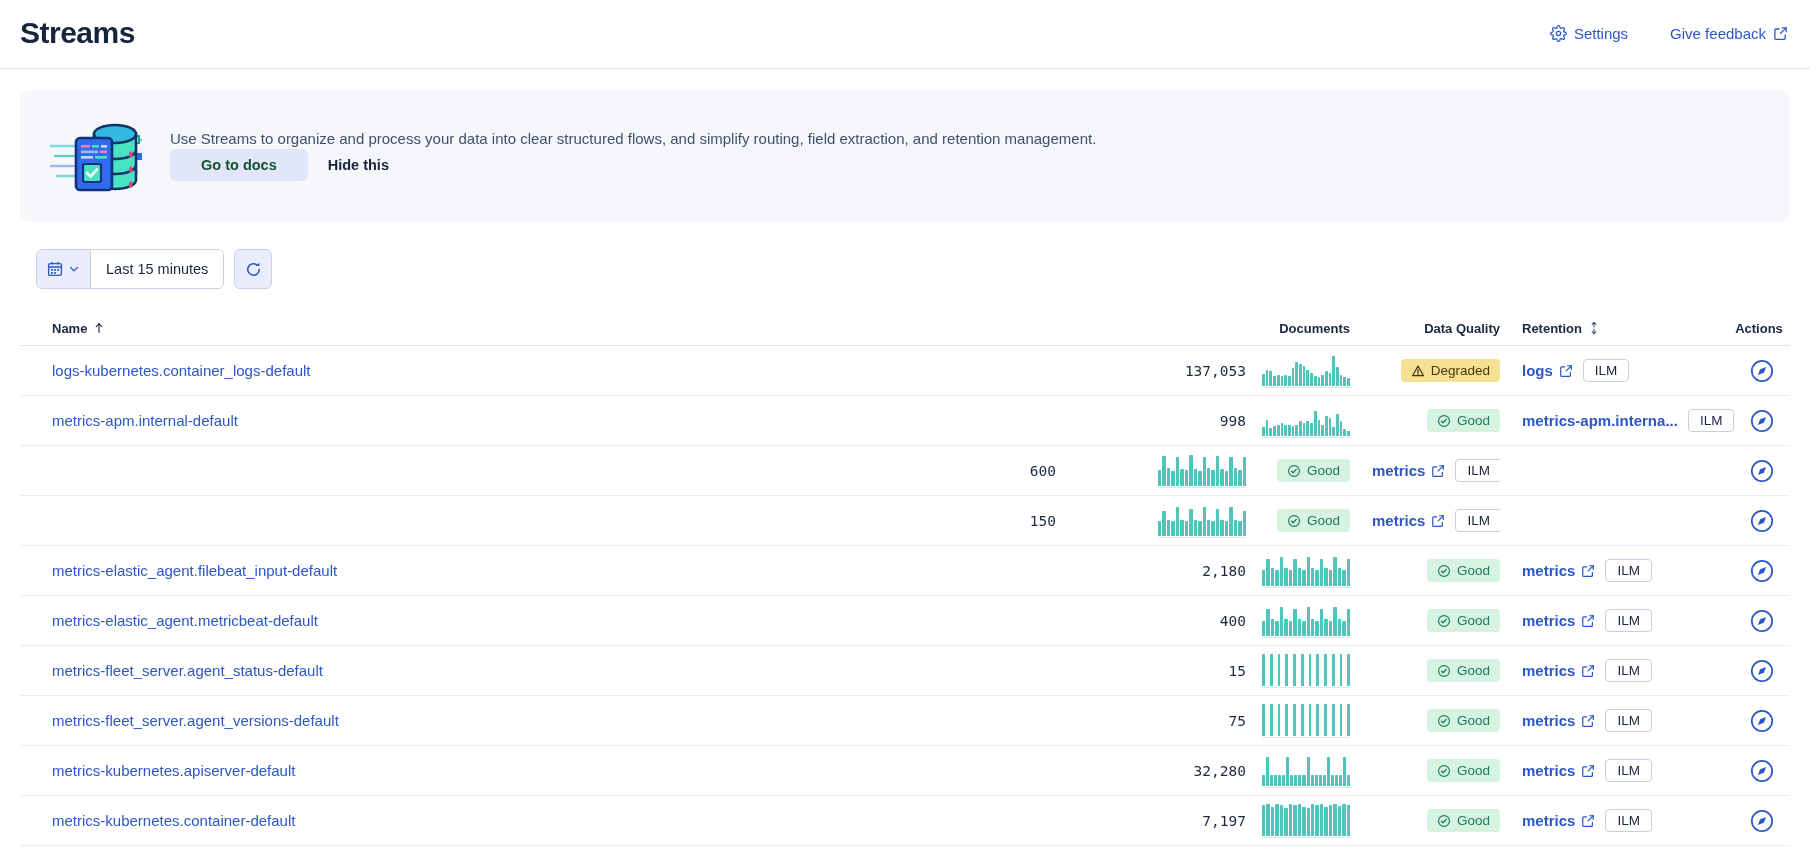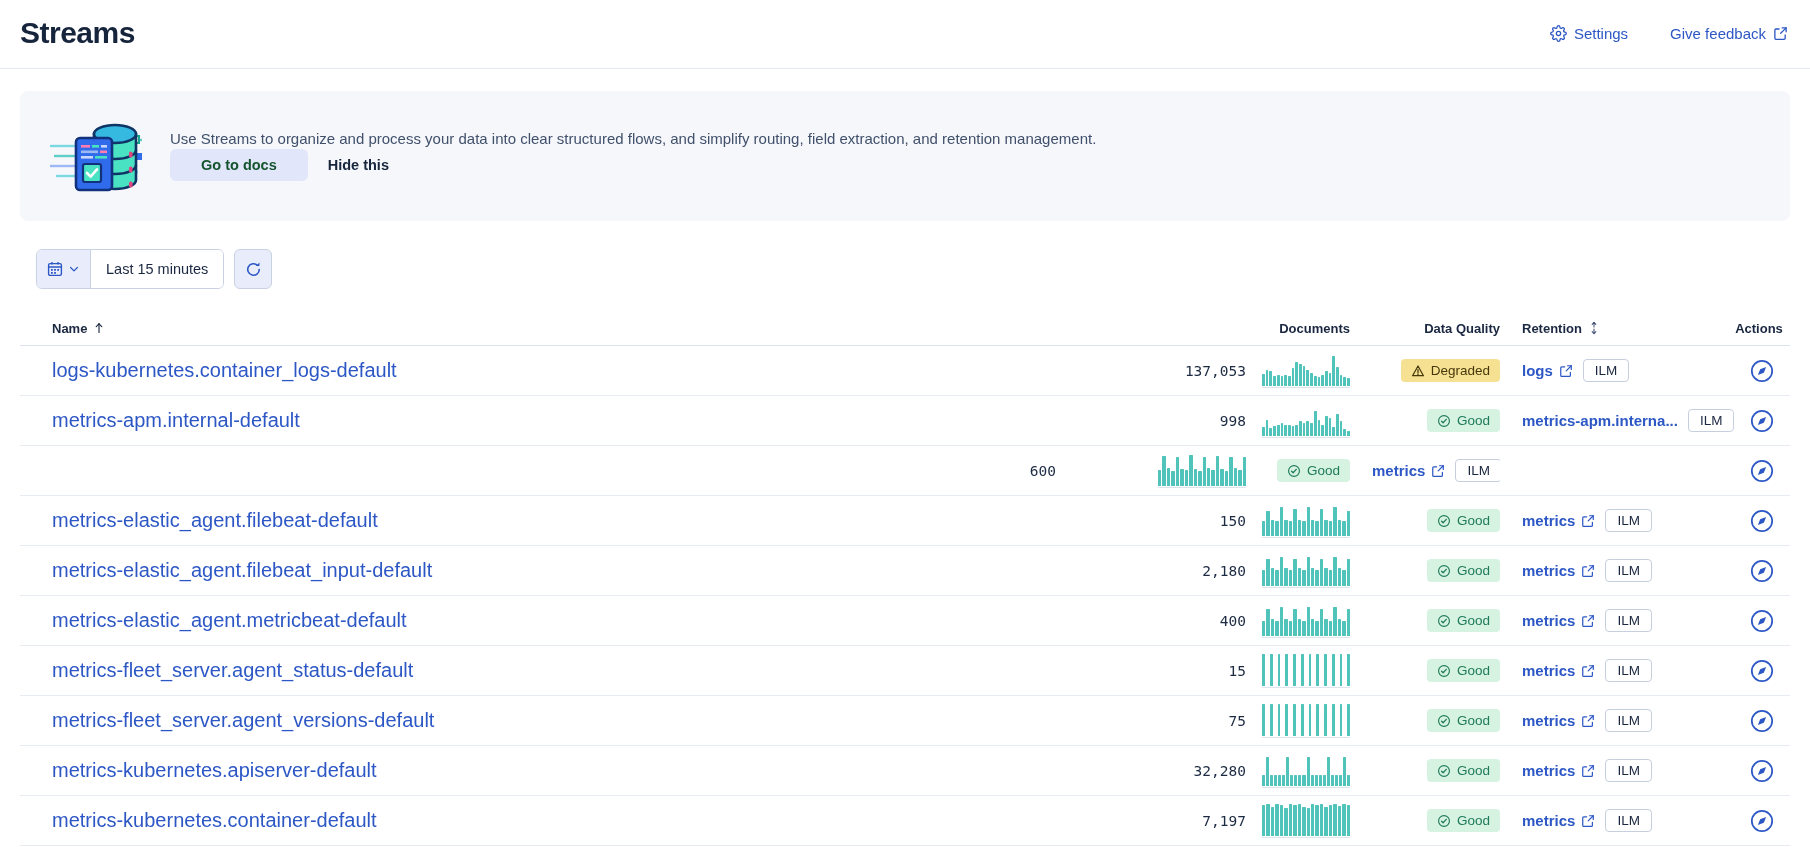--- a/index.html
+++ b/index.html
@@ -50,21 +50,21 @@
   .grid { display: grid; grid-template-columns: 1fr 190px 104px 150px 234px 56px; align-items: center; }
   .thead { height: 35px; border-bottom: 1px solid #dde3ee; font-size: 13px; font-weight: 700; }
   .th { display: flex; align-items: center; gap: 5px; }
   .th-name { padding-left: 32px; cursor: pointer; }
   .th-documents { grid-column: 2 / span 2; justify-content: flex-end; }
   .th-quality { justify-content: flex-end; }
   .th-retention { padding-left: 22px; cursor: pointer; }
   .th-actions { justify-content: center; padding-right: 6px; }
   .row { height: 50px; border-bottom: 1px solid #e7ebf3; }
   .cell-name { padding-left: 32px; }
-  .name-link { color: #2c57c5; font-size: 20px; font-weight: 500; text-decoration: none; cursor: pointer;
+  .name-link { color: #2c57c5; font-size: 15px; font-weight: 500; text-decoration: none; cursor: pointer;
     white-space: nowrap; }
   .cell-documents { justify-self: end; font-family: "DejaVu Sans Mono", monospace;
     font-size: 14.5px; color: #1c2a42; }
   .cell-spark { justify-self: end; }
   .spark { width: 88px; height: 34px; display: flex; align-items: flex-end; gap: 1px;
     border-bottom: 1px solid #dfe5ef; padding-bottom: 1px; }
   .spark-bar { flex: 1 1 0; background: #50c3ba; border-radius: 0.5px; }
   .cell-quality { justify-self: end; }
   .badge { display: inline-flex; align-items: center; gap: 6px; border-radius: 4px;
     padding: 4px 10px; font-size: 13.5px; font-weight: 500; }
@@ -415,23 +415,20 @@
           <svg viewBox="0 0 24 24" width="26" height="26">
             <circle cx="12" cy="12" r="9.4" fill="none" stroke="currentColor" stroke-width="1.6"></circle>
             <path d="M8.2 15.8 10.3 10.3 15.8 8.2 13.7 13.7 Z" fill="currentColor"></path>
           </svg>
         </span>
       </button>
     </div>
   </div>
 
   <div class="grid row">
-    <div class="cell-name">
-      <a class="name-link">metrics-elastic_agent.filebeat-default</a>
-    </div>
     <div class="cell-documents">150</div>
     <div class="cell-spark">
       <div class="spark">
             <div class="spark-bar" style="height: 44%;"></div>
             <div class="spark-bar" style="height: 78%;"></div>
             <div class="spark-bar" style="height: 50%;"></div>
             <div class="spark-bar" style="height: 44%;"></div>
             <div class="spark-bar" style="height: 88%;"></div>
             <div class="spark-bar" style="height: 50%;"></div>
             <div class="spark-bar" style="height: 44%;"></div>

